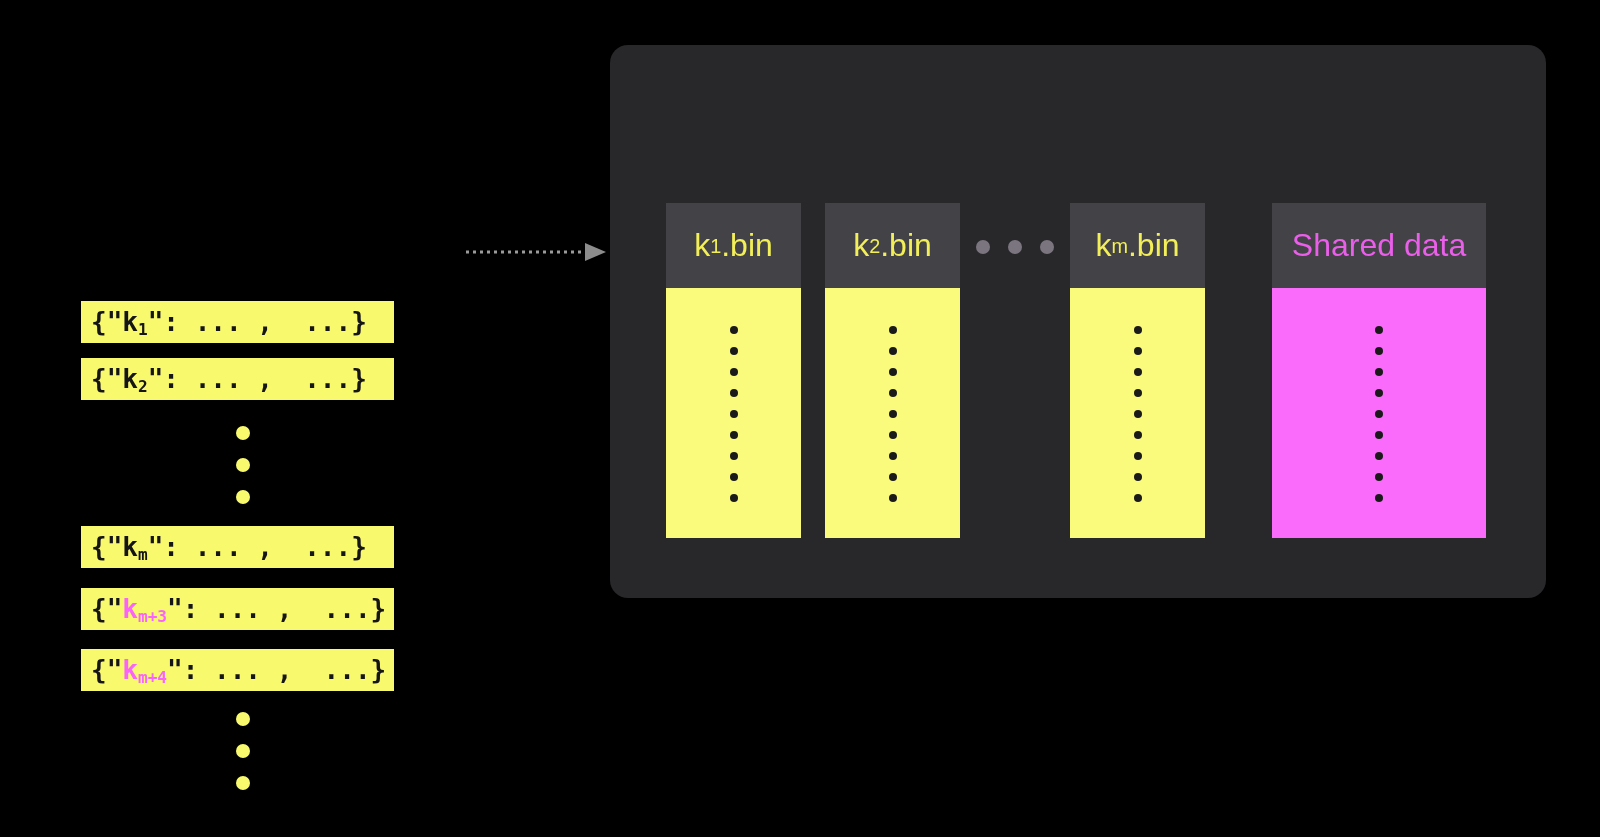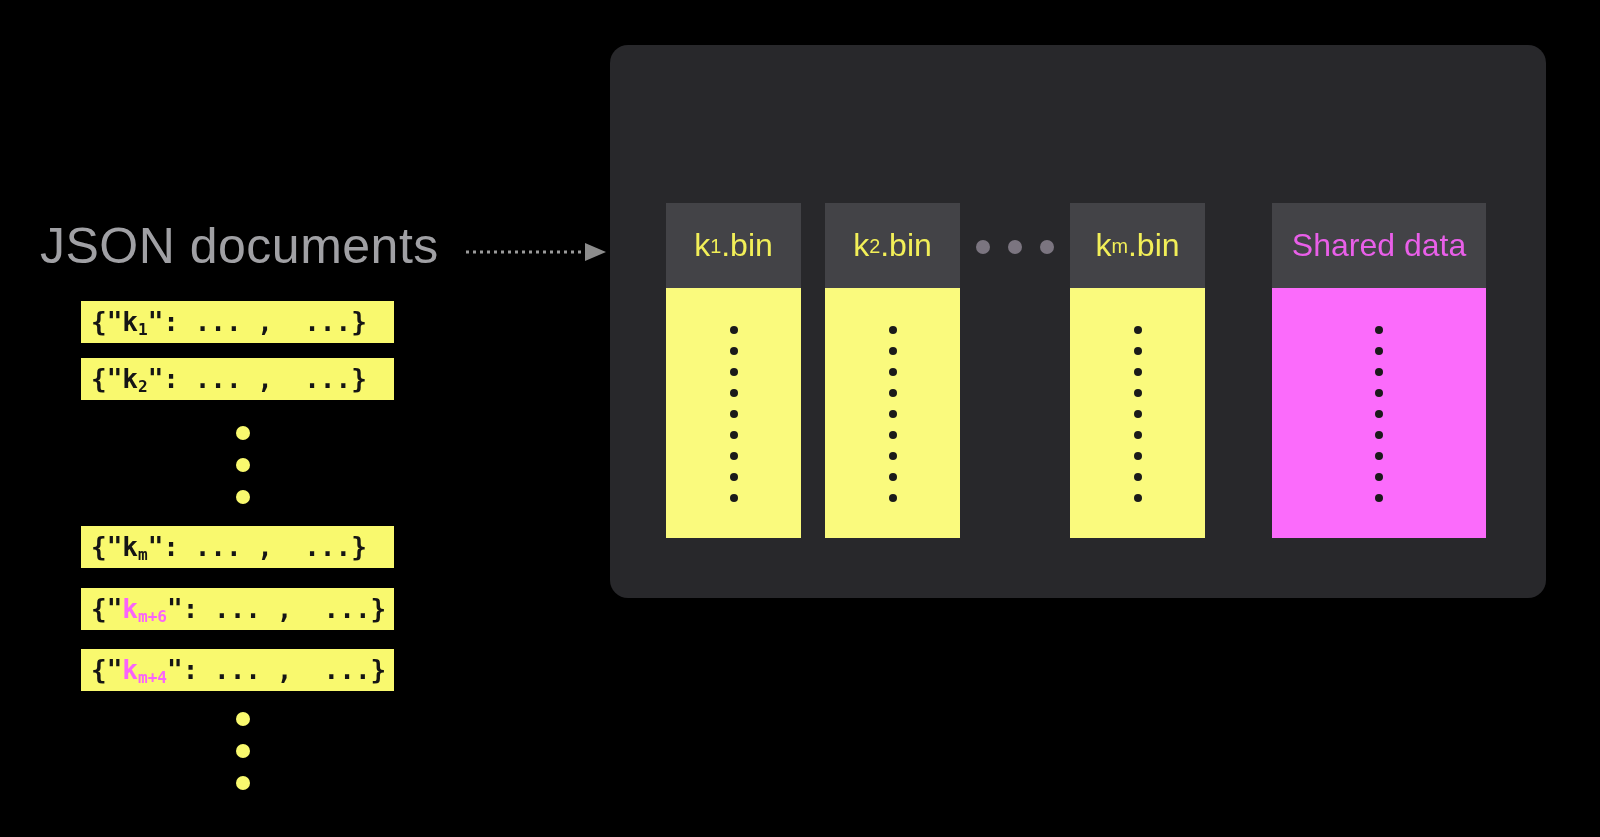--- a/index.html
+++ b/index.html
@@ -155,35 +155,34 @@
   .col-ellipsis .dot {
     width: 14px; height: 14px; border-radius: 50%;
     background: var(--ellipsis-gray);
   }
 </style>
 </head>
 <body>
 
 <div class="canvas">
 
-  <div class="json-title">JSON documents</div>
 
   <div class="doc-row" style="top:301px"><span>{"</span><span class="key">k</span><sub>1</sub><span>": ... ,  ...}</span></div>
 
   <div class="doc-row" style="top:358px"><span>{"</span><span class="key">k</span><sub>2</sub><span>": ... ,  ...}</span></div>
 
   <div class="vdots yellow" style="left:236px; top:426px">
       <span class="dot"></span>
       <span class="dot"></span>
       <span class="dot"></span>
     </div>
 
   <div class="doc-row" style="top:526px"><span>{"</span><span class="key">k</span><sub>m</sub><span>": ... ,  ...}</span></div>
 
-  <div class="doc-row hl" style="top:588px"><span>{"</span><span class="key">k</span><sub>m+6</sub><span>": ... ,  ...}</span></div>
+  <div class="doc-row hl" style="top:588px"><span>{"</span><span class="key">k</span><sub>m+3</sub><span>": ... ,  ...}</span></div>
 
   <div class="doc-row hl" style="top:649px"><span>{"</span><span class="key">k</span><sub>m+4</sub><span>": ... ,  ...}</span></div>
 
   <div class="vdots yellow" style="left:236px; top:712px">
       <span class="dot"></span>
       <span class="dot"></span>
       <span class="dot"></span>
     </div>
 
   <svg class="arrow" viewBox="0 0 152 26" xmlns="http://www.w3.org/2000/svg">

